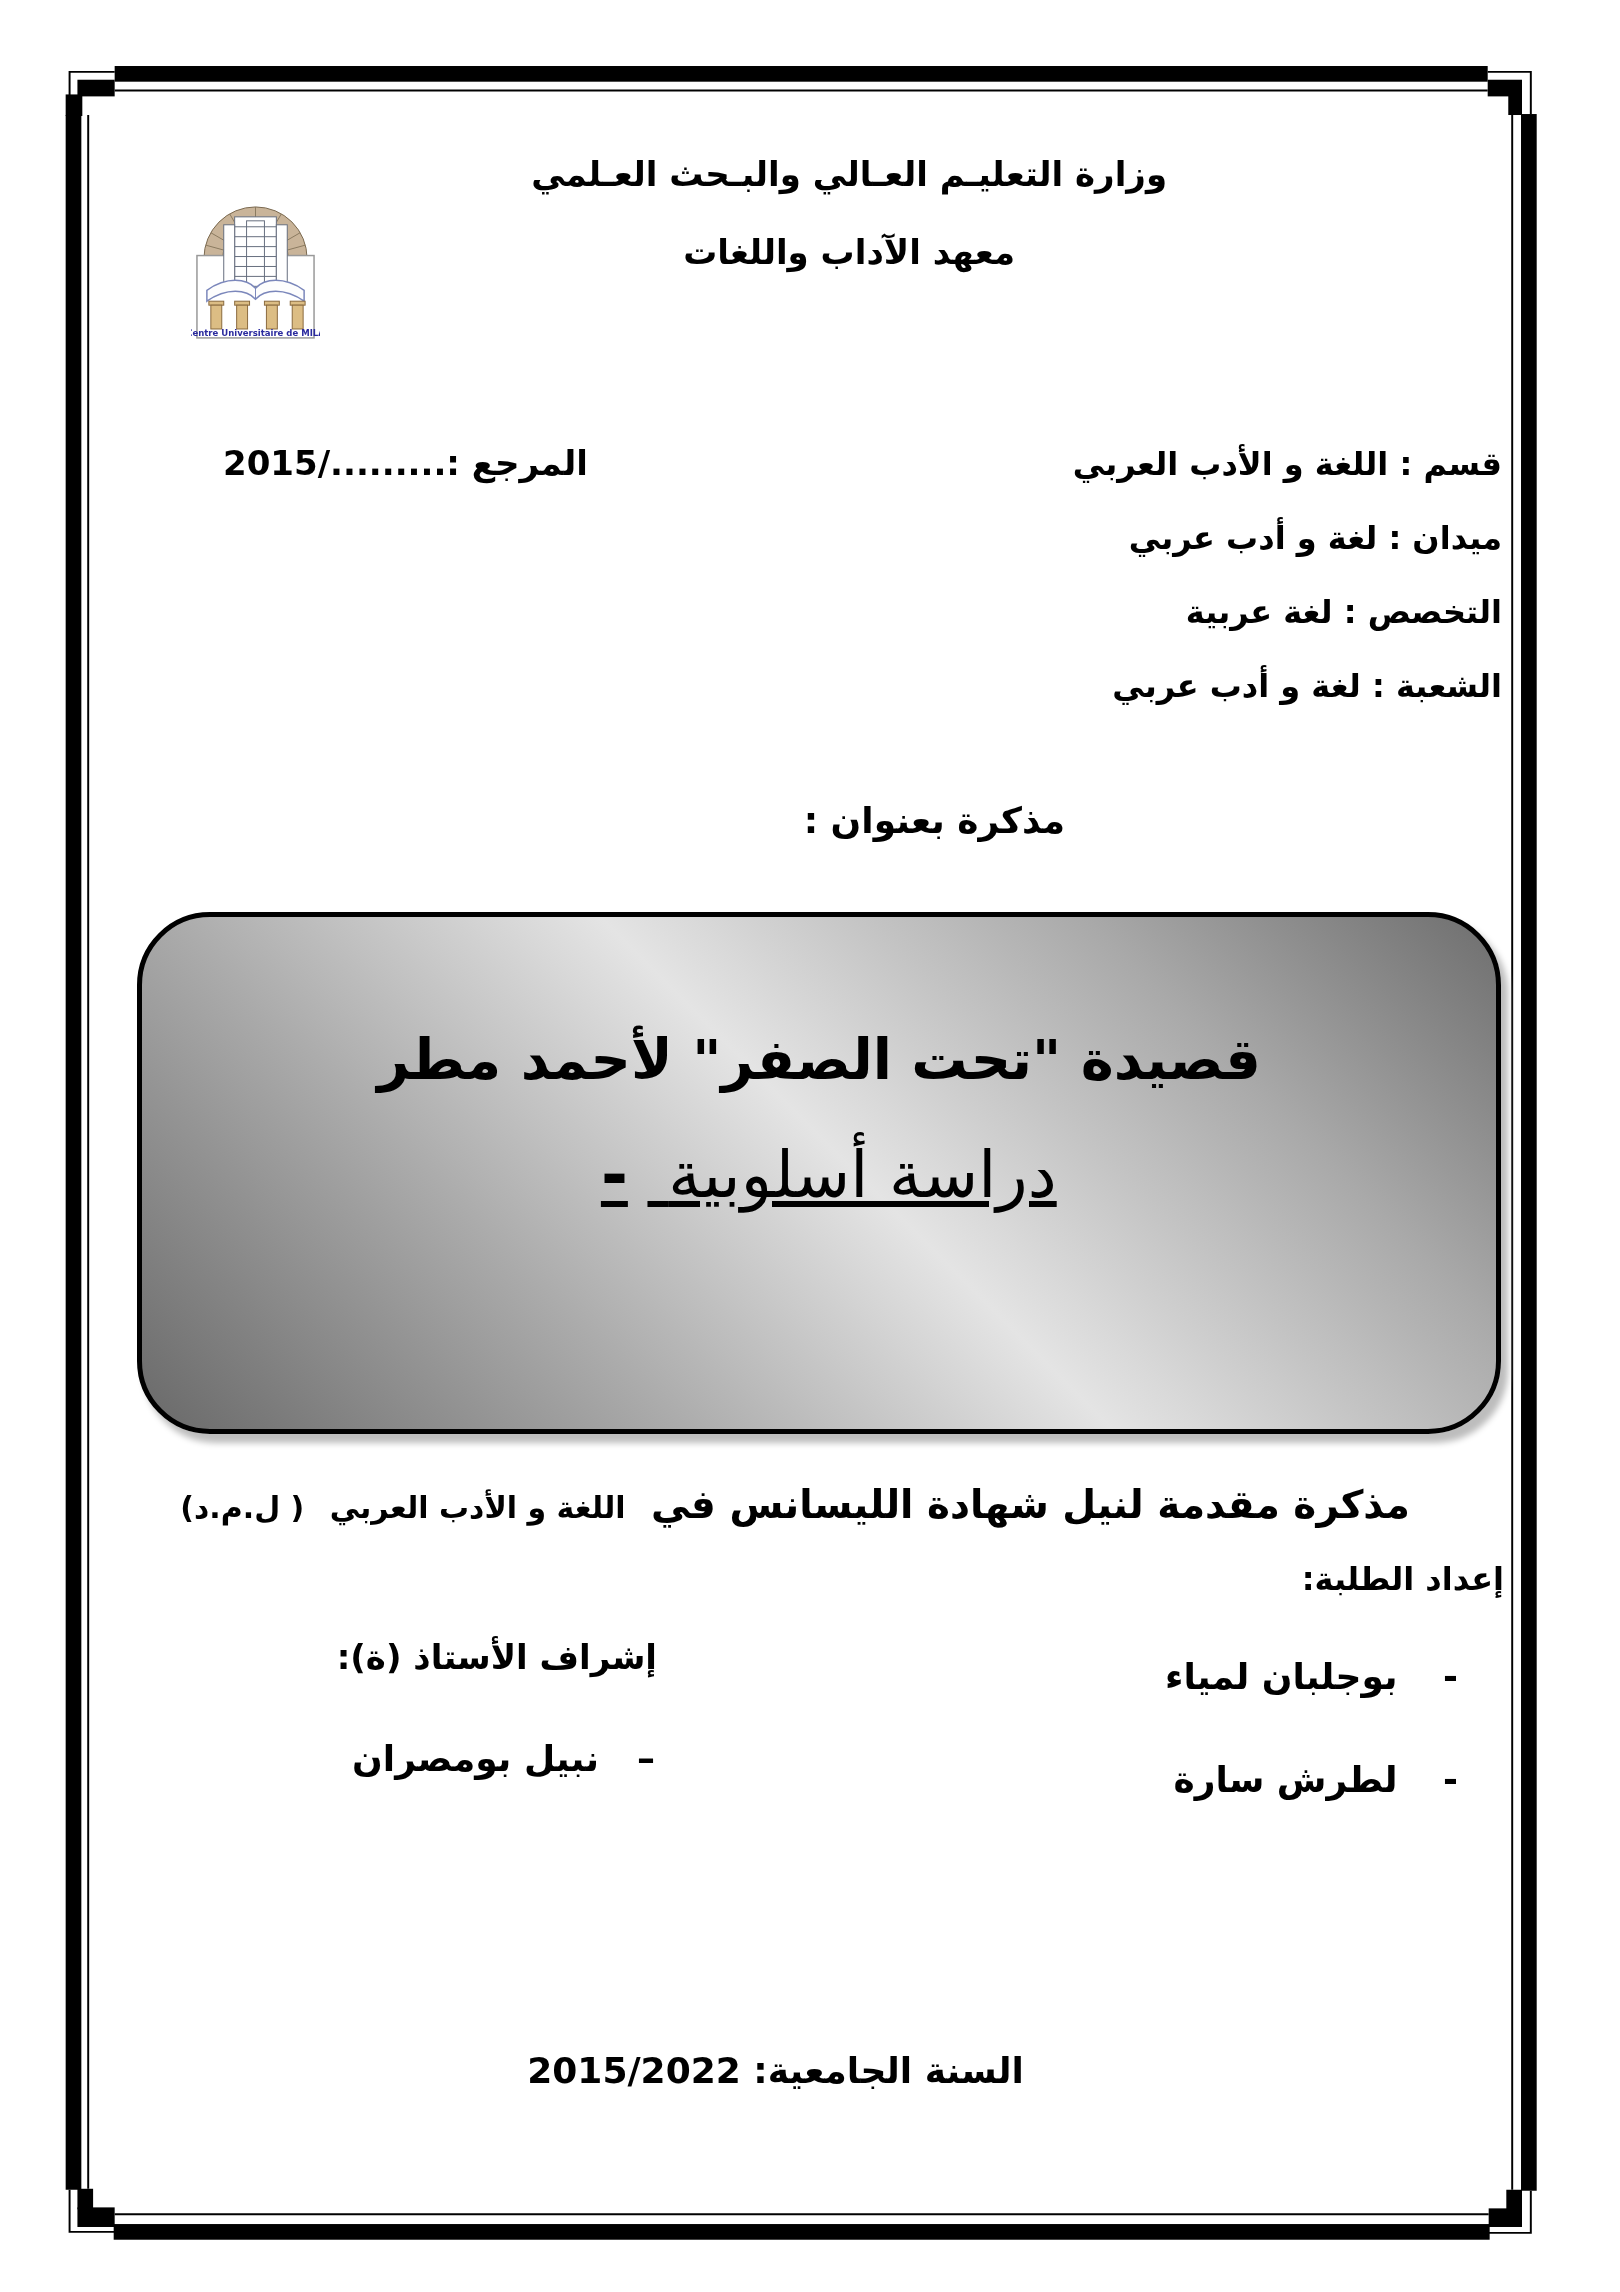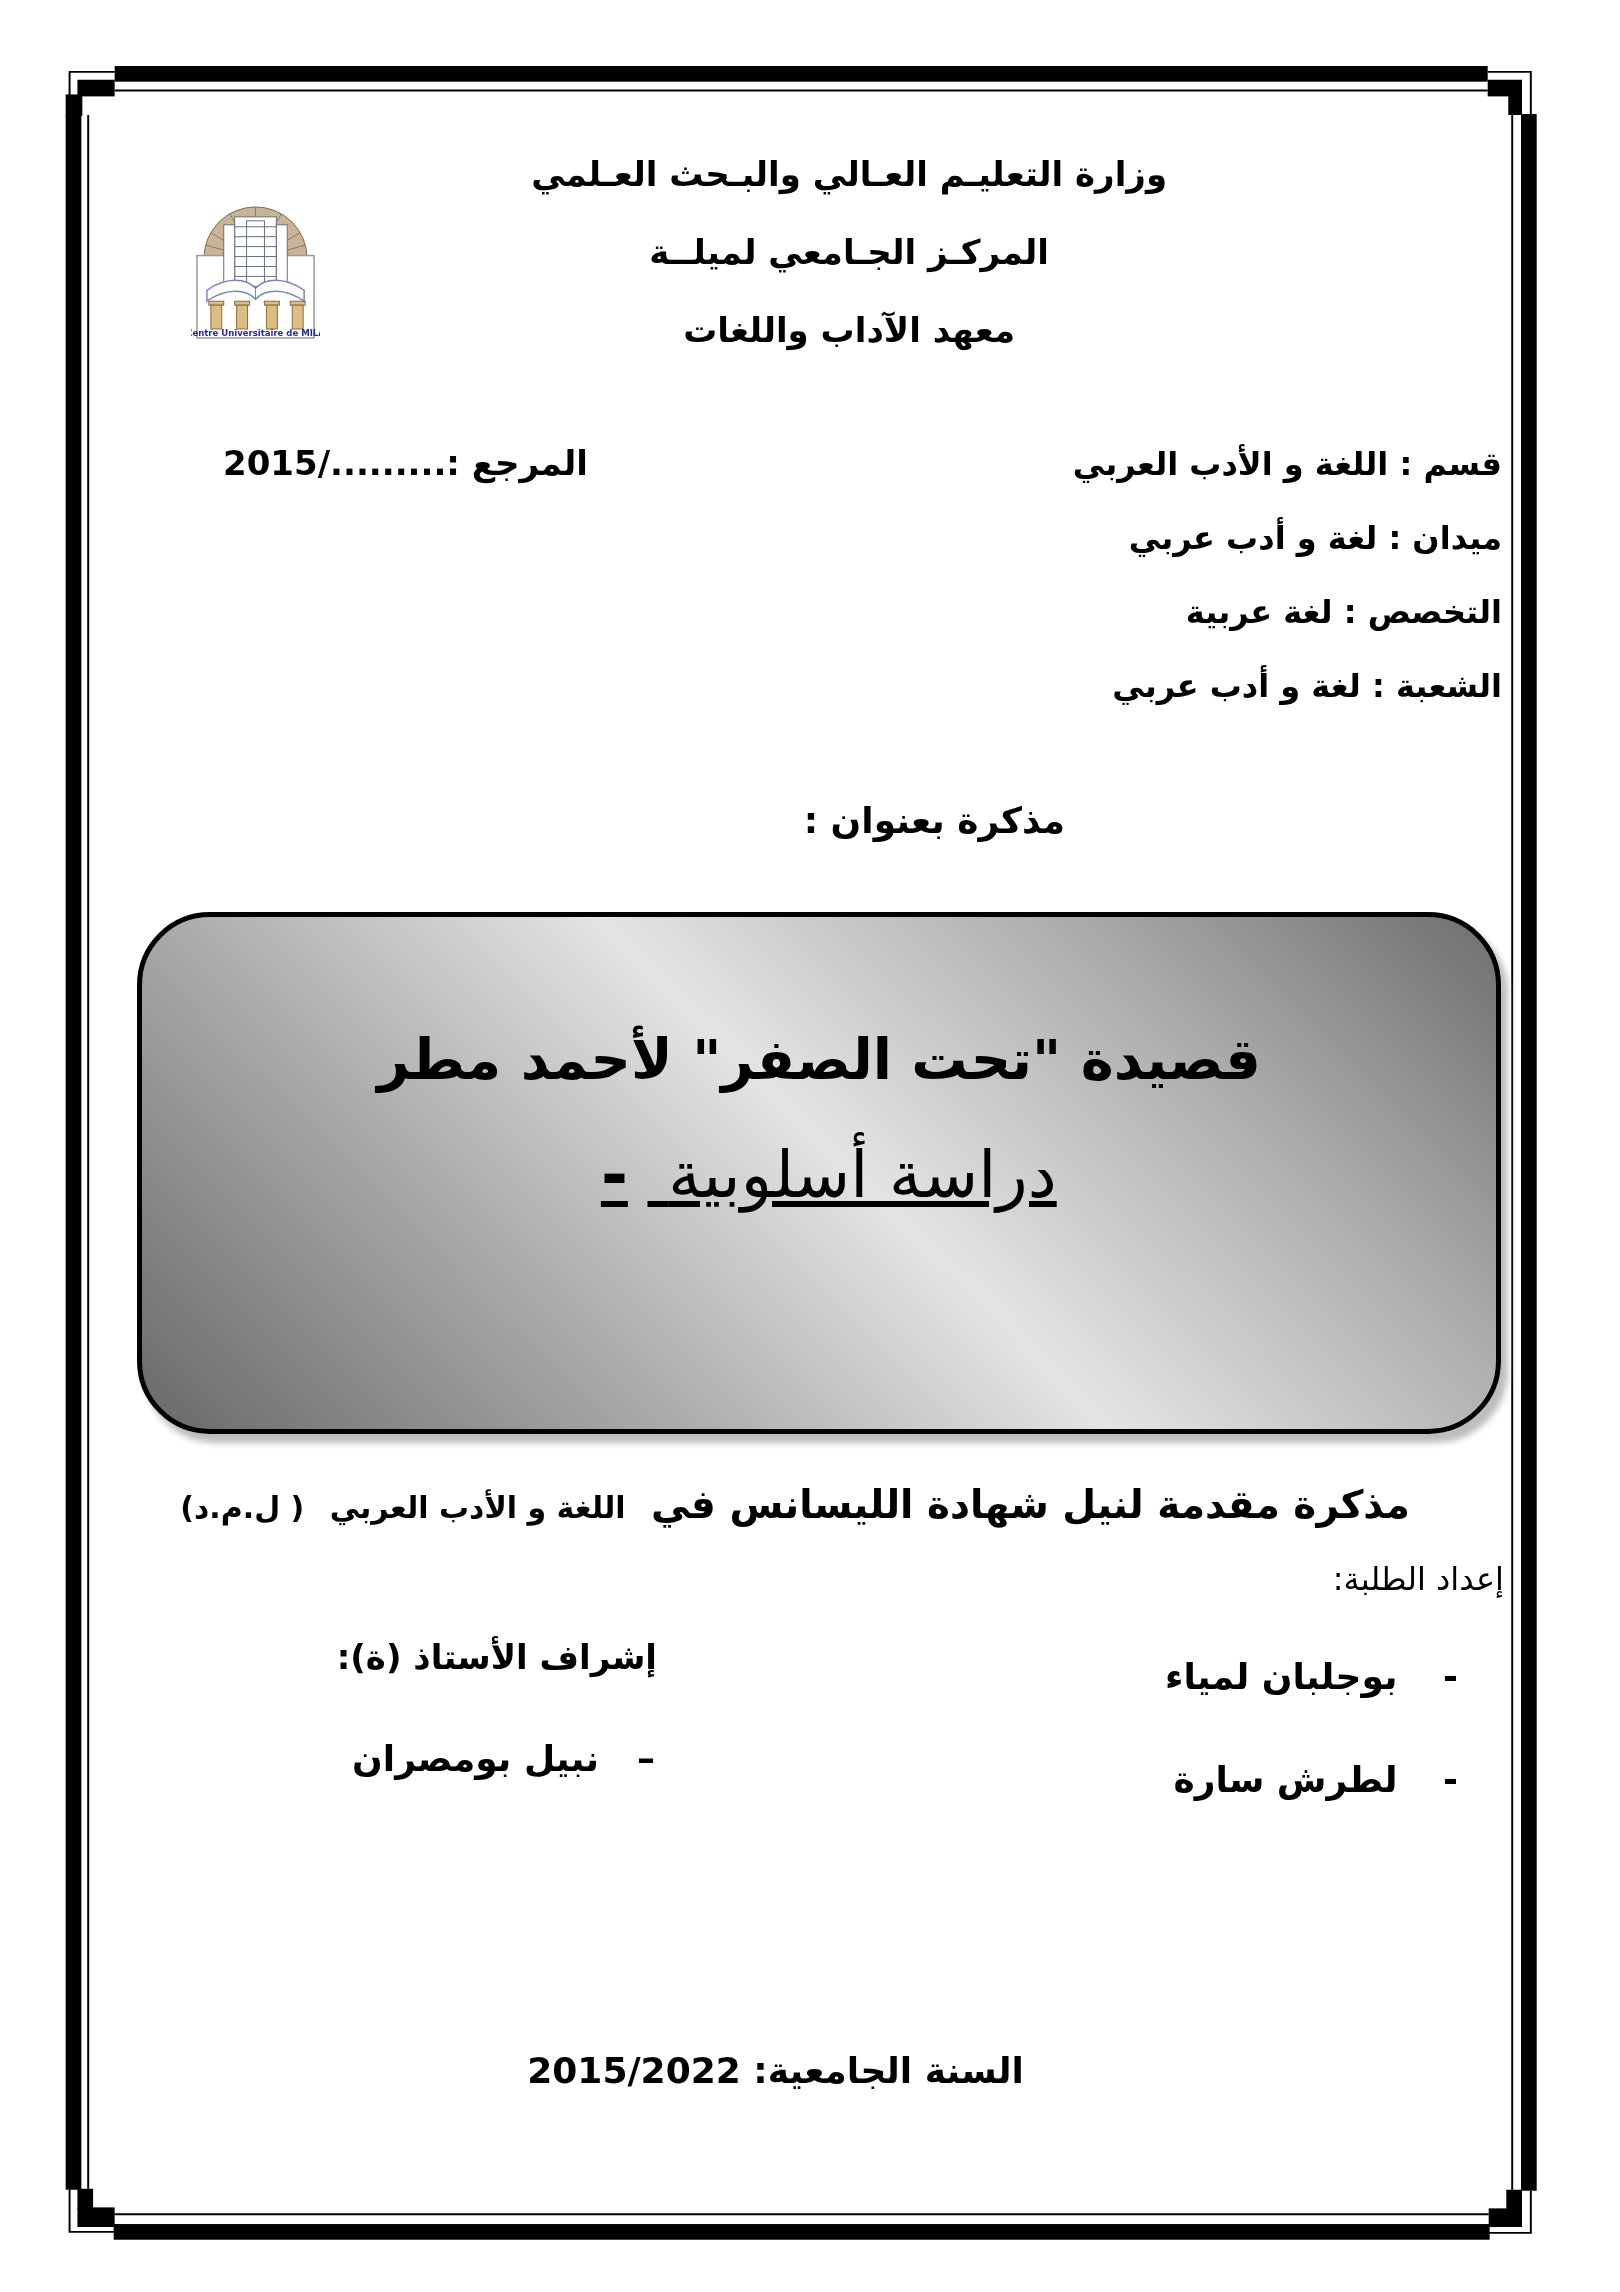--- a/index.html
+++ b/index.html
@@ -42,21 +42,21 @@
     box-shadow:6.9px 8.8px 6.9px #bdbdbd;
     text-align:center;direction:rtl;
   }
   .title-line1{margin-top:110px;font-size:56px;font-weight:bold;}
   .title-line2{margin-top:45px;font-size:65px;font-weight:normal;text-decoration:underline;}
   .title-line2 .t-dash{margin:0 19.6px;font-weight:bold;}
 
   .subtitle{right:210px;top:1482px;direction:rtl;font-weight:bold;font-size:39px;white-space:nowrap;}
   .subtitle .small{font-size:30px;margin-right:11.8px;}
 
-  .students-heading{right:116px;top:1560px;direction:rtl;font-weight:normal;font-size:32px;}
+  .students-heading{right:116px;top:1560px;direction:rtl;font-weight:bold;font-size:32px;}
   .student{direction:rtl;font-weight:bold;font-size:36px;white-space:nowrap;}
   .student .dash{margin-left:33px;}
   .student-1{right:162px;top:1656px;}
   .student-2{right:162px;top:1759px;}
 
   .supervisor-heading{right:963px;top:1637px;direction:rtl;font-weight:bold;font-size:34px;}
   .supervisor-name{right:965px;top:1738px;direction:rtl;font-weight:bold;font-size:36px;white-space:nowrap;}
   .supervisor-name .dash{margin-left:25.5px;}
 
   .year{left:0;right:69px;top:2050px;text-align:center;direction:rtl;font-weight:bold;font-size:36px;}
@@ -136,21 +136,20 @@
       <rect x="74" y="119" width="15" height="4"></rect>
         <rect x="76" y="123" width="11" height="24"></rect>
       <rect x="100" y="119" width="15" height="4"></rect>
         <rect x="102" y="123" width="11" height="24"></rect>
     </g>
     <text x="65" y="154" text-anchor="middle" font-size="8.6" font-weight="bold" fill="#2a2a9e">Centre Universitaire de MILA</text>
   </svg>
 
   <div class="abs header">
     <div>وزارة التعليـم العـالي والبـحث العـلمي</div>
-    <div>المركـز الجـامعي لميلــة</div>
     <div>معهد الآداب واللغات</div>
   </div>
 
   <div class="abs reference">المرجع :........./2015</div>
 
   <div class="abs dept">
     <div>قسم : اللغة و الأدب العربي</div>
     <div>ميدان : لغة و أدب عربي</div>
     <div>التخصص : لغة عربية</div>
     <div>الشعبة : لغة و أدب عربي</div>

